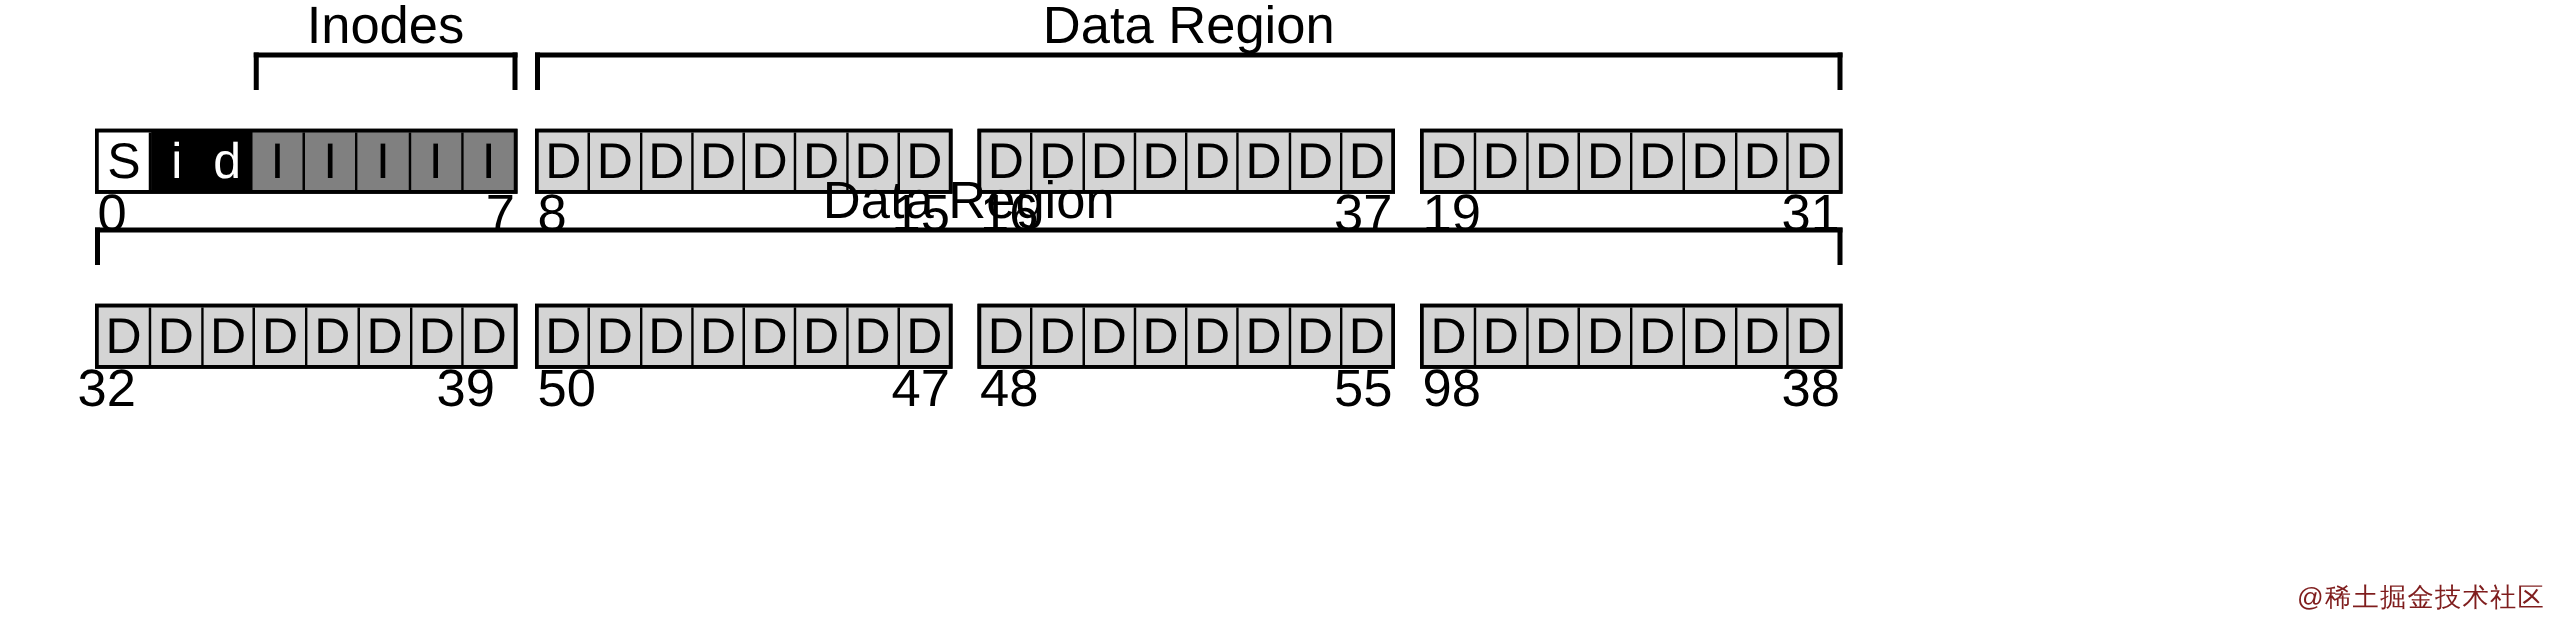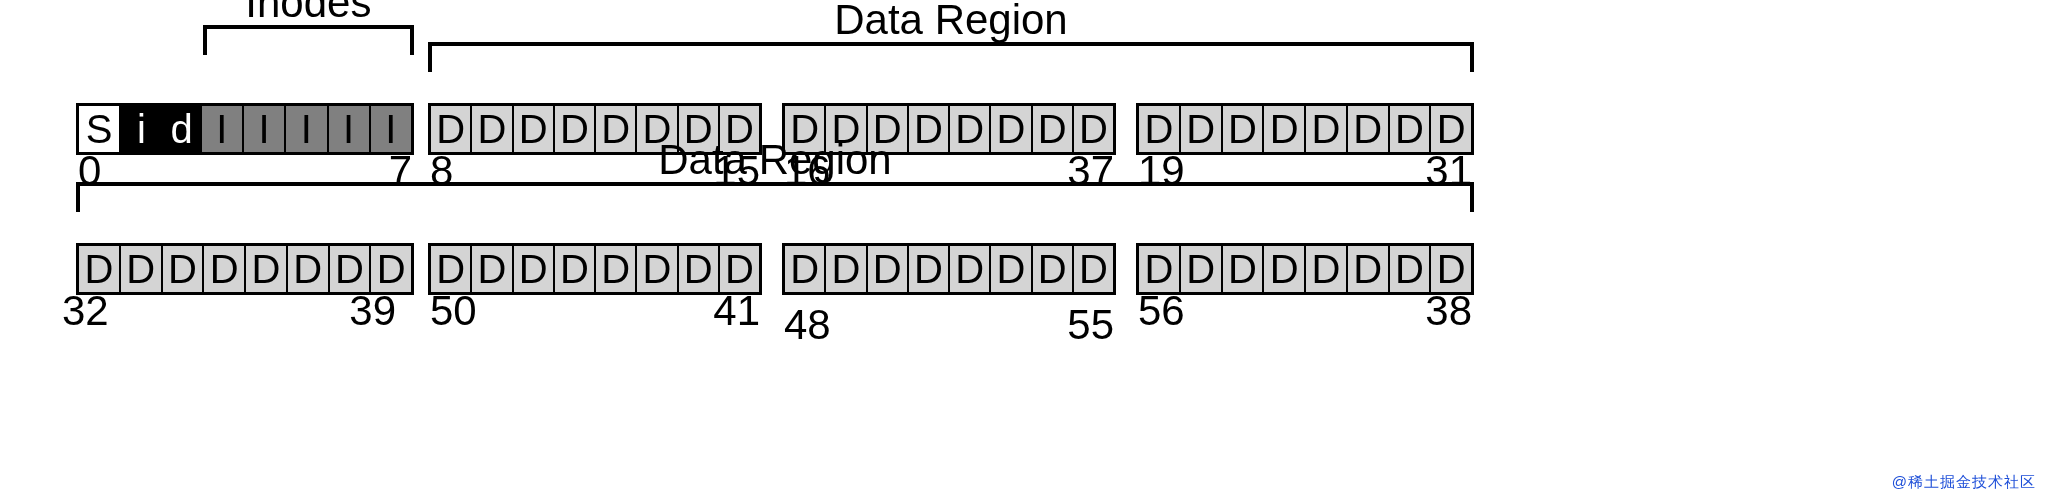--- a/index.html
+++ b/index.html
@@ -68,33 +68,33 @@
     line-height:46px;
     color:#000;
   }
   .numgroup .n-start{left:2px;}
   .numgroup .n-end{right:2px;}
 
   
   .watermark{
     position:absolute;
     right:22px;bottom:10px;
-    font-size:15px;
-    color:#1d4ed8;
+    font-size:21px;
+    color:#7f1d1d;
     letter-spacing:1px;
     white-space:nowrap;
   }
 </style>
 </head>
 <body>
 
 <div class="canvas">
   <div id="rows-host">
       <div class="row" style="top: 0px;">
-        <div class="bracket" style="left: 202.75px; width: 211.25px; top: 25px;">
+        <div class="bracket" style="left: 202.75px; width: 211.25px; top: 42px;">
           <div class="bracket-cap">Inodes</div>
         </div>
         <div class="bracket" style="left: 428px; width: 1046px; top: 42px;">
           <div class="bracket-cap">Data Region</div>
         </div>
         <div class="group" style="left: 76px; width: 338px; top: 103px;">
           <div class="cell c-super">S</div>
           <div class="cell c-bitmap">i</div>
           <div class="cell c-bitmap">d</div>
           <div class="cell c-inode">I</div>
@@ -173,46 +173,46 @@
           <div class="cell c-data">D</div>
           <div class="cell c-data">D</div>
           <div class="cell c-data">D</div>
           <div class="cell c-data">D</div>
           <div class="cell c-data">D</div>
           <div class="cell c-data">D</div>
           <div class="cell c-data">D</div>
         </div>
         <div class="numgroup" style="left: 428px; width: 334px; top: 290px;">
           <span class="n-start">50</span>
-          <span class="n-end">41</span>
+          <span class="n-end">47</span>
         </div>
         <div class="group" style="left: 782px; width: 334px; top: 243px;">
           <div class="cell c-data">D</div>
           <div class="cell c-data">D</div>
           <div class="cell c-data">D</div>
           <div class="cell c-data">D</div>
           <div class="cell c-data">D</div>
           <div class="cell c-data">D</div>
           <div class="cell c-data">D</div>
           <div class="cell c-data">D</div>
         </div>
-        <div class="numgroup" style="left: 782px; width: 334px; top: 290px; margin-top: 14px;">
+        <div class="numgroup" style="left: 782px; width: 334px; top: 290px;">
           <span class="n-start">48</span>
           <span class="n-end">55</span>
         </div>
         <div class="group" style="left: 1136px; width: 338px; top: 243px;">
           <div class="cell c-data">D</div>
           <div class="cell c-data">D</div>
           <div class="cell c-data">D</div>
           <div class="cell c-data">D</div>
           <div class="cell c-data">D</div>
           <div class="cell c-data">D</div>
           <div class="cell c-data">D</div>
           <div class="cell c-data">D</div>
         </div>
         <div class="numgroup" style="left: 1136px; width: 338px; top: 290px;">
-          <span class="n-start">56</span>
+          <span class="n-start">98</span>
           <span class="n-end">38</span>
         </div>
       </div>
     </div>
   <div class="watermark">@稀土掘金技术社区</div>
 </div>
 
 </body></html>

